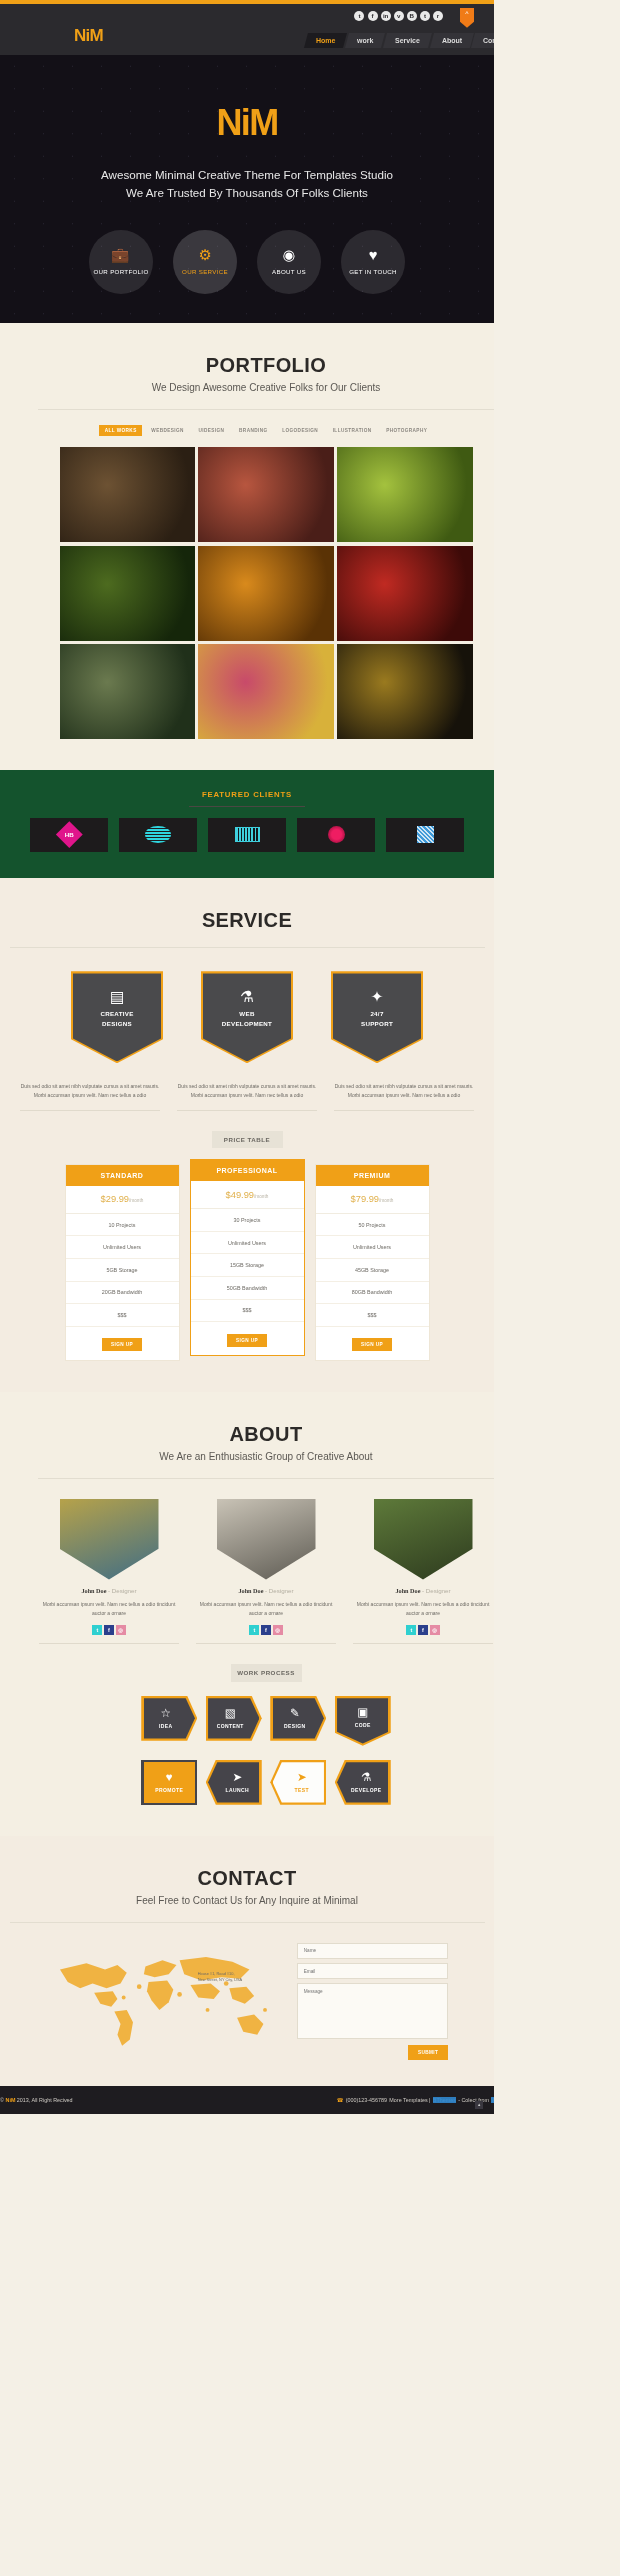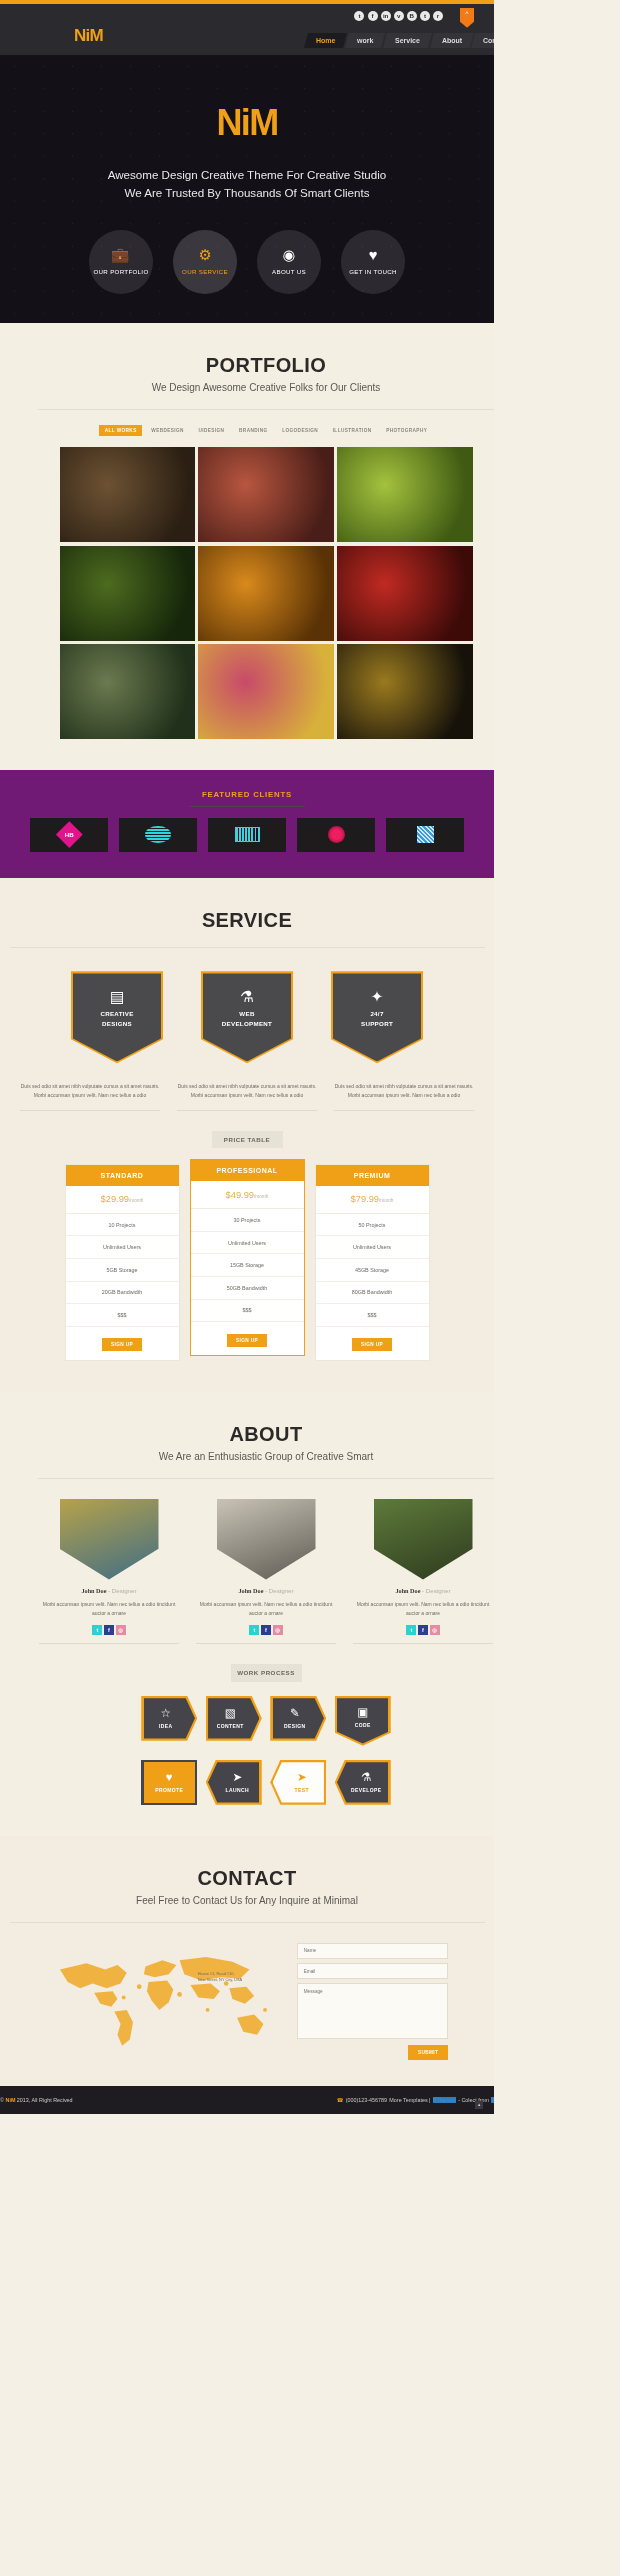--- a/index.html
+++ b/index.html
@@ -49,21 +49,21 @@
   
   .pf-filters{display:flex;justify-content:center;gap:3.9px;margin-top:15.5px;}
   .pf-filters a{font-size:4.7px;font-weight:bold;letter-spacing:0.4px;color:#8b8780;
     padding:3.1px 5.4px;text-decoration:none;}
   .pf-filters a.active{background:#f0a017;color:#fff;}
   .pf-grid{width:413px;margin:11px auto 0;display:grid;grid-template-columns:repeat(3,1fr);gap:3.1px;}
   .pf-cell{height:95px;position:relative;overflow:hidden;}
   .pf-cell .bk{position:absolute;inset:0;}
 
   
-  .clients{background:#701a75;padding:20px 0 26px;}
+  .clients{background:#14532d;padding:20px 0 26px;}
   .cl-title{text-align:center;color:#f0a017;font-size:7.8px;font-weight:bold;letter-spacing:0.8px;}
   .cl-rule{width:116px;margin:7px auto 0;border-top:0.8px solid #4a4743;}
   .cl-row{display:flex;justify-content:center;gap:11px;margin-top:11px;}
   .cl-tile{width:78px;height:34px;background:#1d1b1c;display:flex;align-items:center;justify-content:center;}
 
   
   .badges{display:flex;justify-content:center;gap:38px;margin-top:23px;}
   .badge{width:88px;height:88px;background:#4a4a4c;
     clip-path:polygon(0 0,100% 0,100% 74%,50% 100%,0 74%);
     display:flex;flex-direction:column;align-items:center;justify-content:flex-start;
@@ -187,22 +187,22 @@
         </a>
         <a href="#">
           <span>Contact</span>
         </a>
       </div>
   </div>
 
   <div class="hero">
     <div class="hero-logo">NiM</div>
     <div class="hero-sub">
-      <div>Awesome Design Creative Theme For Creative Studio</div>
-      <div>We Are Trusted By Thousands Of Smart Clients</div>
+      <div>Awesome Minimal Creative Theme For Templates Studio</div>
+      <div>We Are Trusted By Thousands Of Folks Clients</div>
     </div>
     <div class="hero-circles" id="hero-circles">
         <div class="hcirc">
           <div class="ic">💼</div>
           <div class="lb">OUR PORTFOLIO</div>
         </div>
         <div class="hcirc active">
           <div class="ic">⚙</div>
           <div class="lb">OUR SERVICE</div>
         </div>
@@ -366,21 +366,21 @@
             <li>$$$</li>
           </ul>
           <div class="pb"><a href="#">SIGN UP</a></div>
         </div>
       </div>
   </div>
 
   <div class="sec paper">
     <div class="sec-head">
       <div class="sec-title">ABOUT</div>
-      <div class="sec-desc">We Are an Enthusiastic Group of Creative Smart</div>
+      <div class="sec-desc">We Are an Enthusiastic Group of Creative About</div>
     </div>
     <div class="sec-rule"></div>
     <div class="team" id="team-row">
         <div class="tcol">
           <div class="tphoto" style="background:linear-gradient(160deg,#b6a24a,#3f6d86);"></div>
           <div class="tname">John Doe <span>- Designer</span></div>
           <div class="tbio">Morbi accumsan ipsum velit. Nam nec tellus a odio tincidunt auctor a ornare</div>
           <div class="tsoc">
             <i style="background:#2fd0d0">t</i>
             <i style="background:#2b3f8c">f</i>

